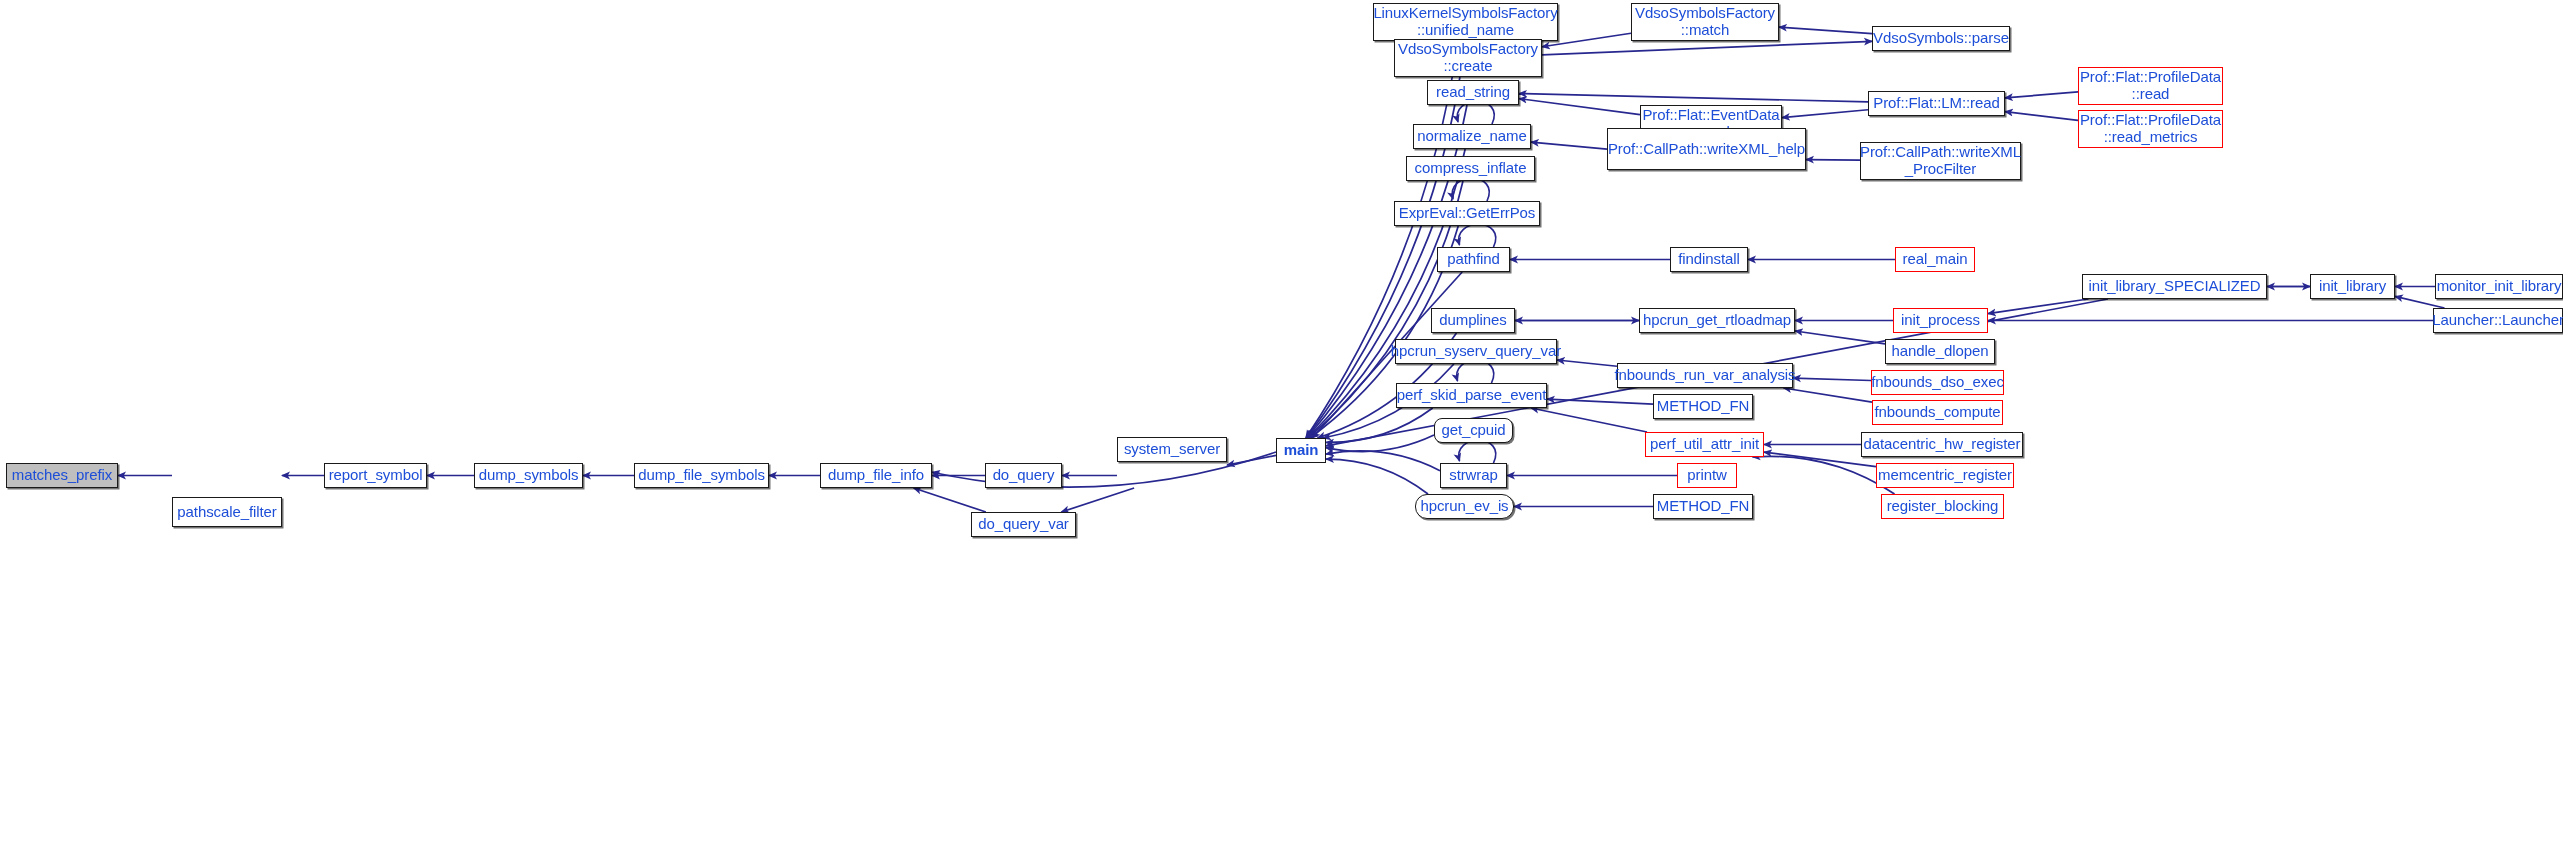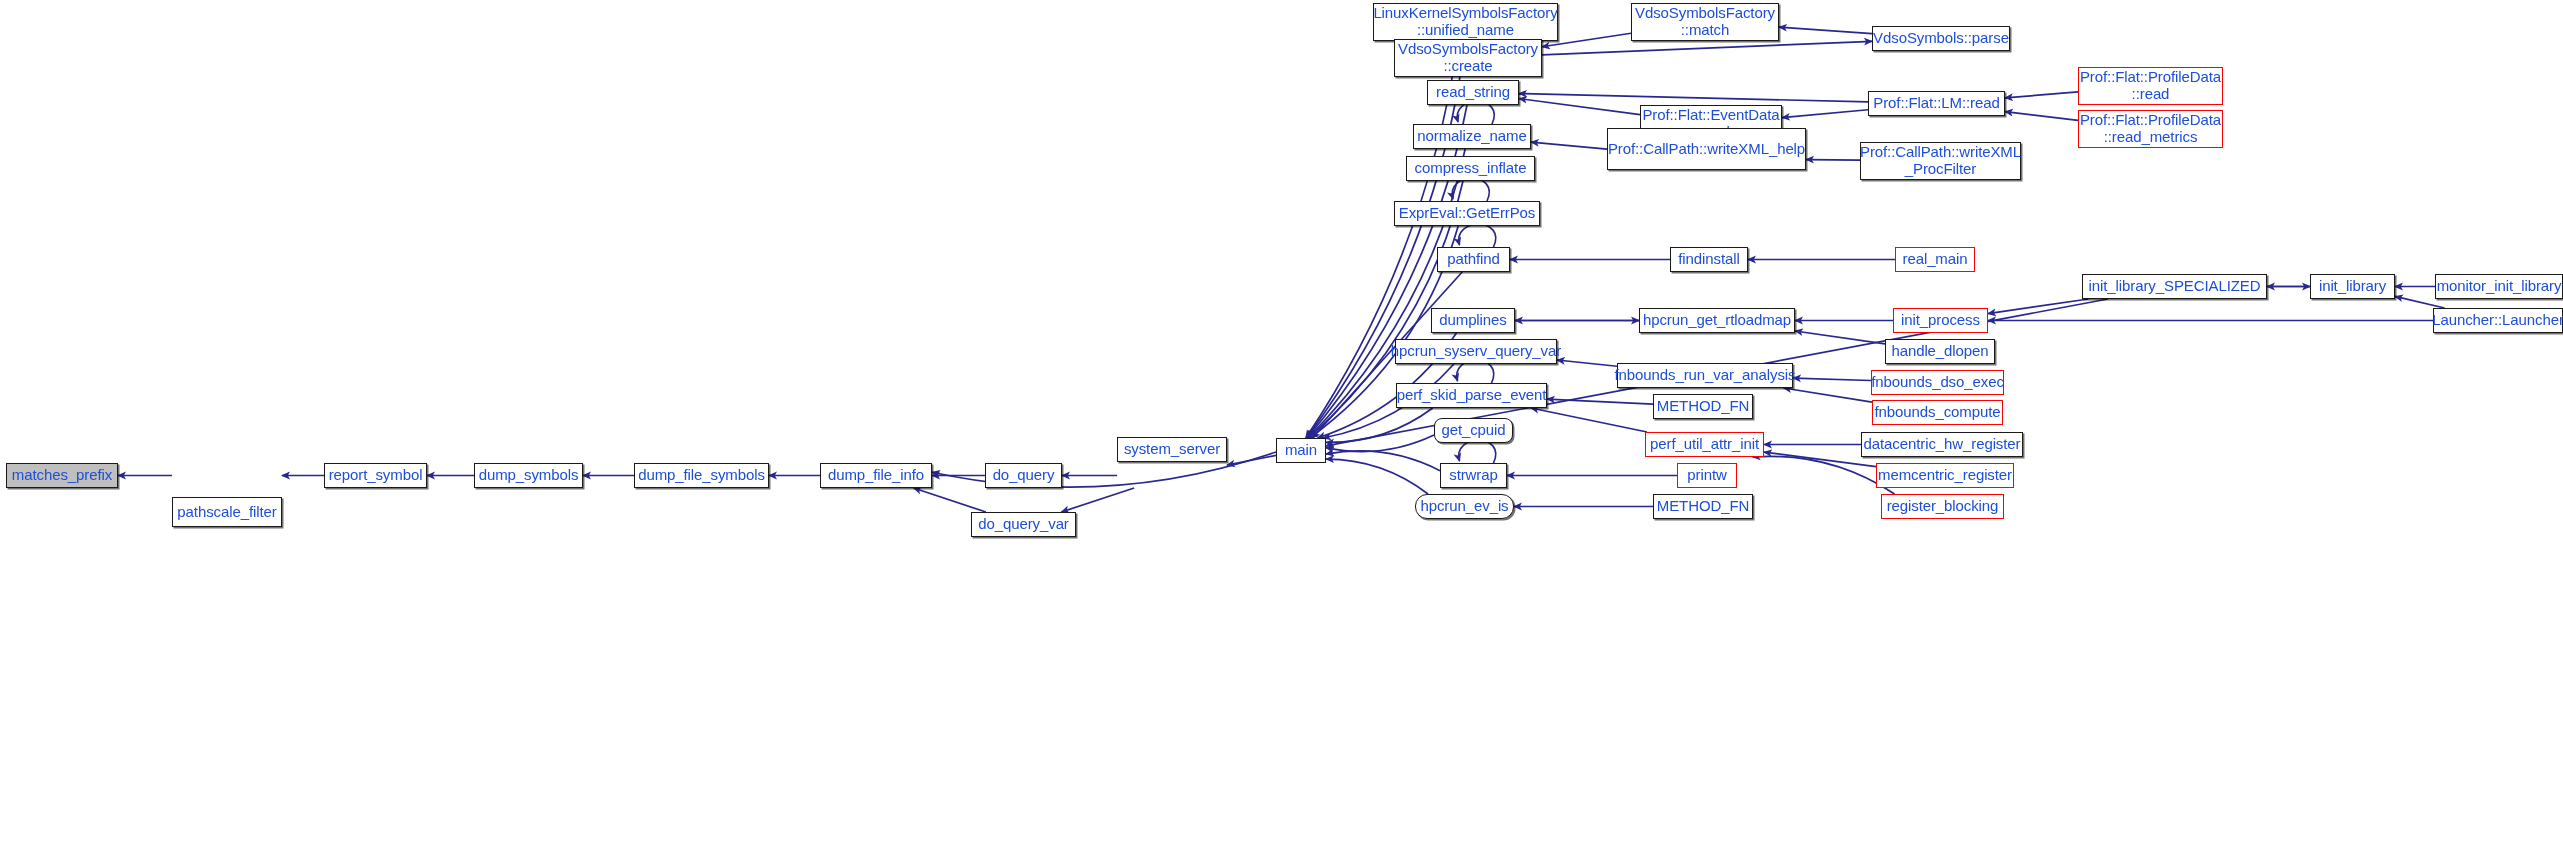--- a/index.html
+++ b/index.html
@@ -25,21 +25,21 @@
     text-align:center;
     font-size:15px;
     line-height:1.12;
     letter-spacing:-0.1px;
     white-space:pre-line;
     box-shadow:1.5px 1.5px 0 rgba(0,0,0,0.55);
     cursor:pointer;
   }
   .node.red{border-color:#ff0000;box-shadow:none;}
   .node.hl{background:#bfbfbf;}
-  .node.plain{box-shadow:none;}
+  .node.plain{box-shadow:none;font-weight:bold;}
 </style>
 </head>
 <body>
 
 <div id="canvas">
   <svg id="edges" viewBox="0 0 2563 847" xmlns="http://www.w3.org/2000/svg">
     <defs>
       <marker id="ah" markerWidth="9" markerHeight="9" refX="8" refY="4.5" orient="auto" markerUnits="userSpaceOnUse">
         <path d="M0,0.6 L9,4.5 L0,8.4 L2.2,4.5 Z" fill="#27278f"></path>
       </marker>

